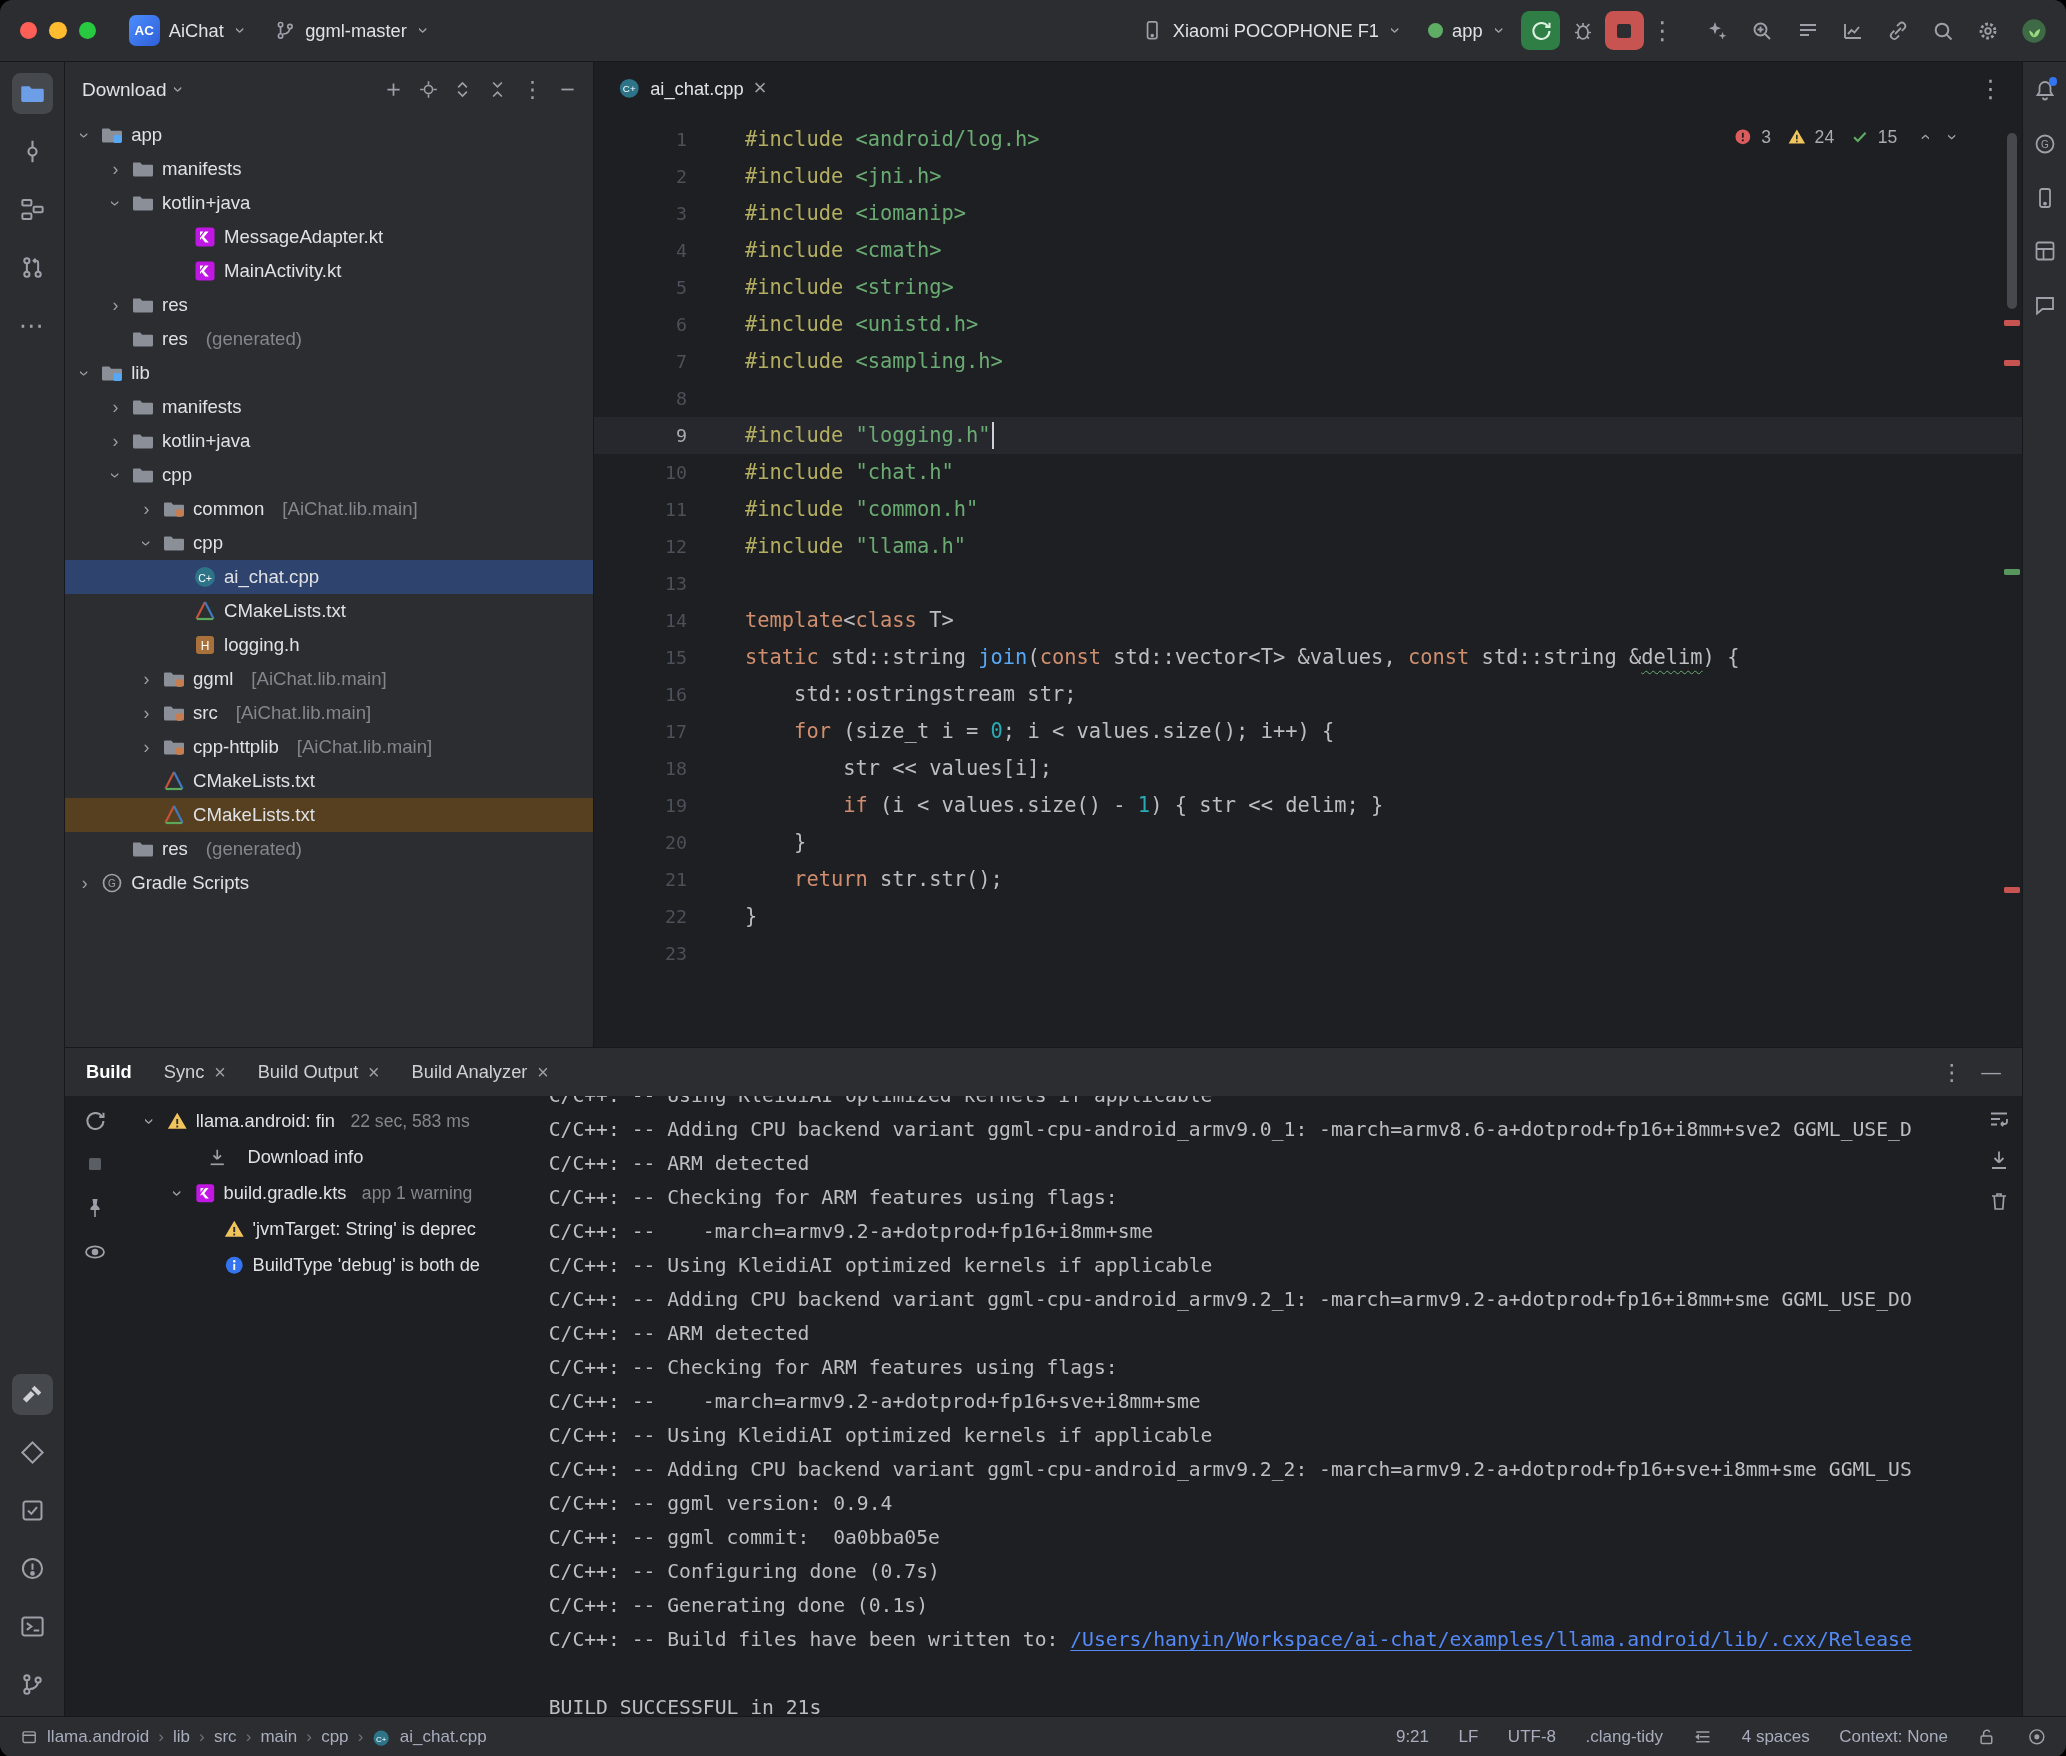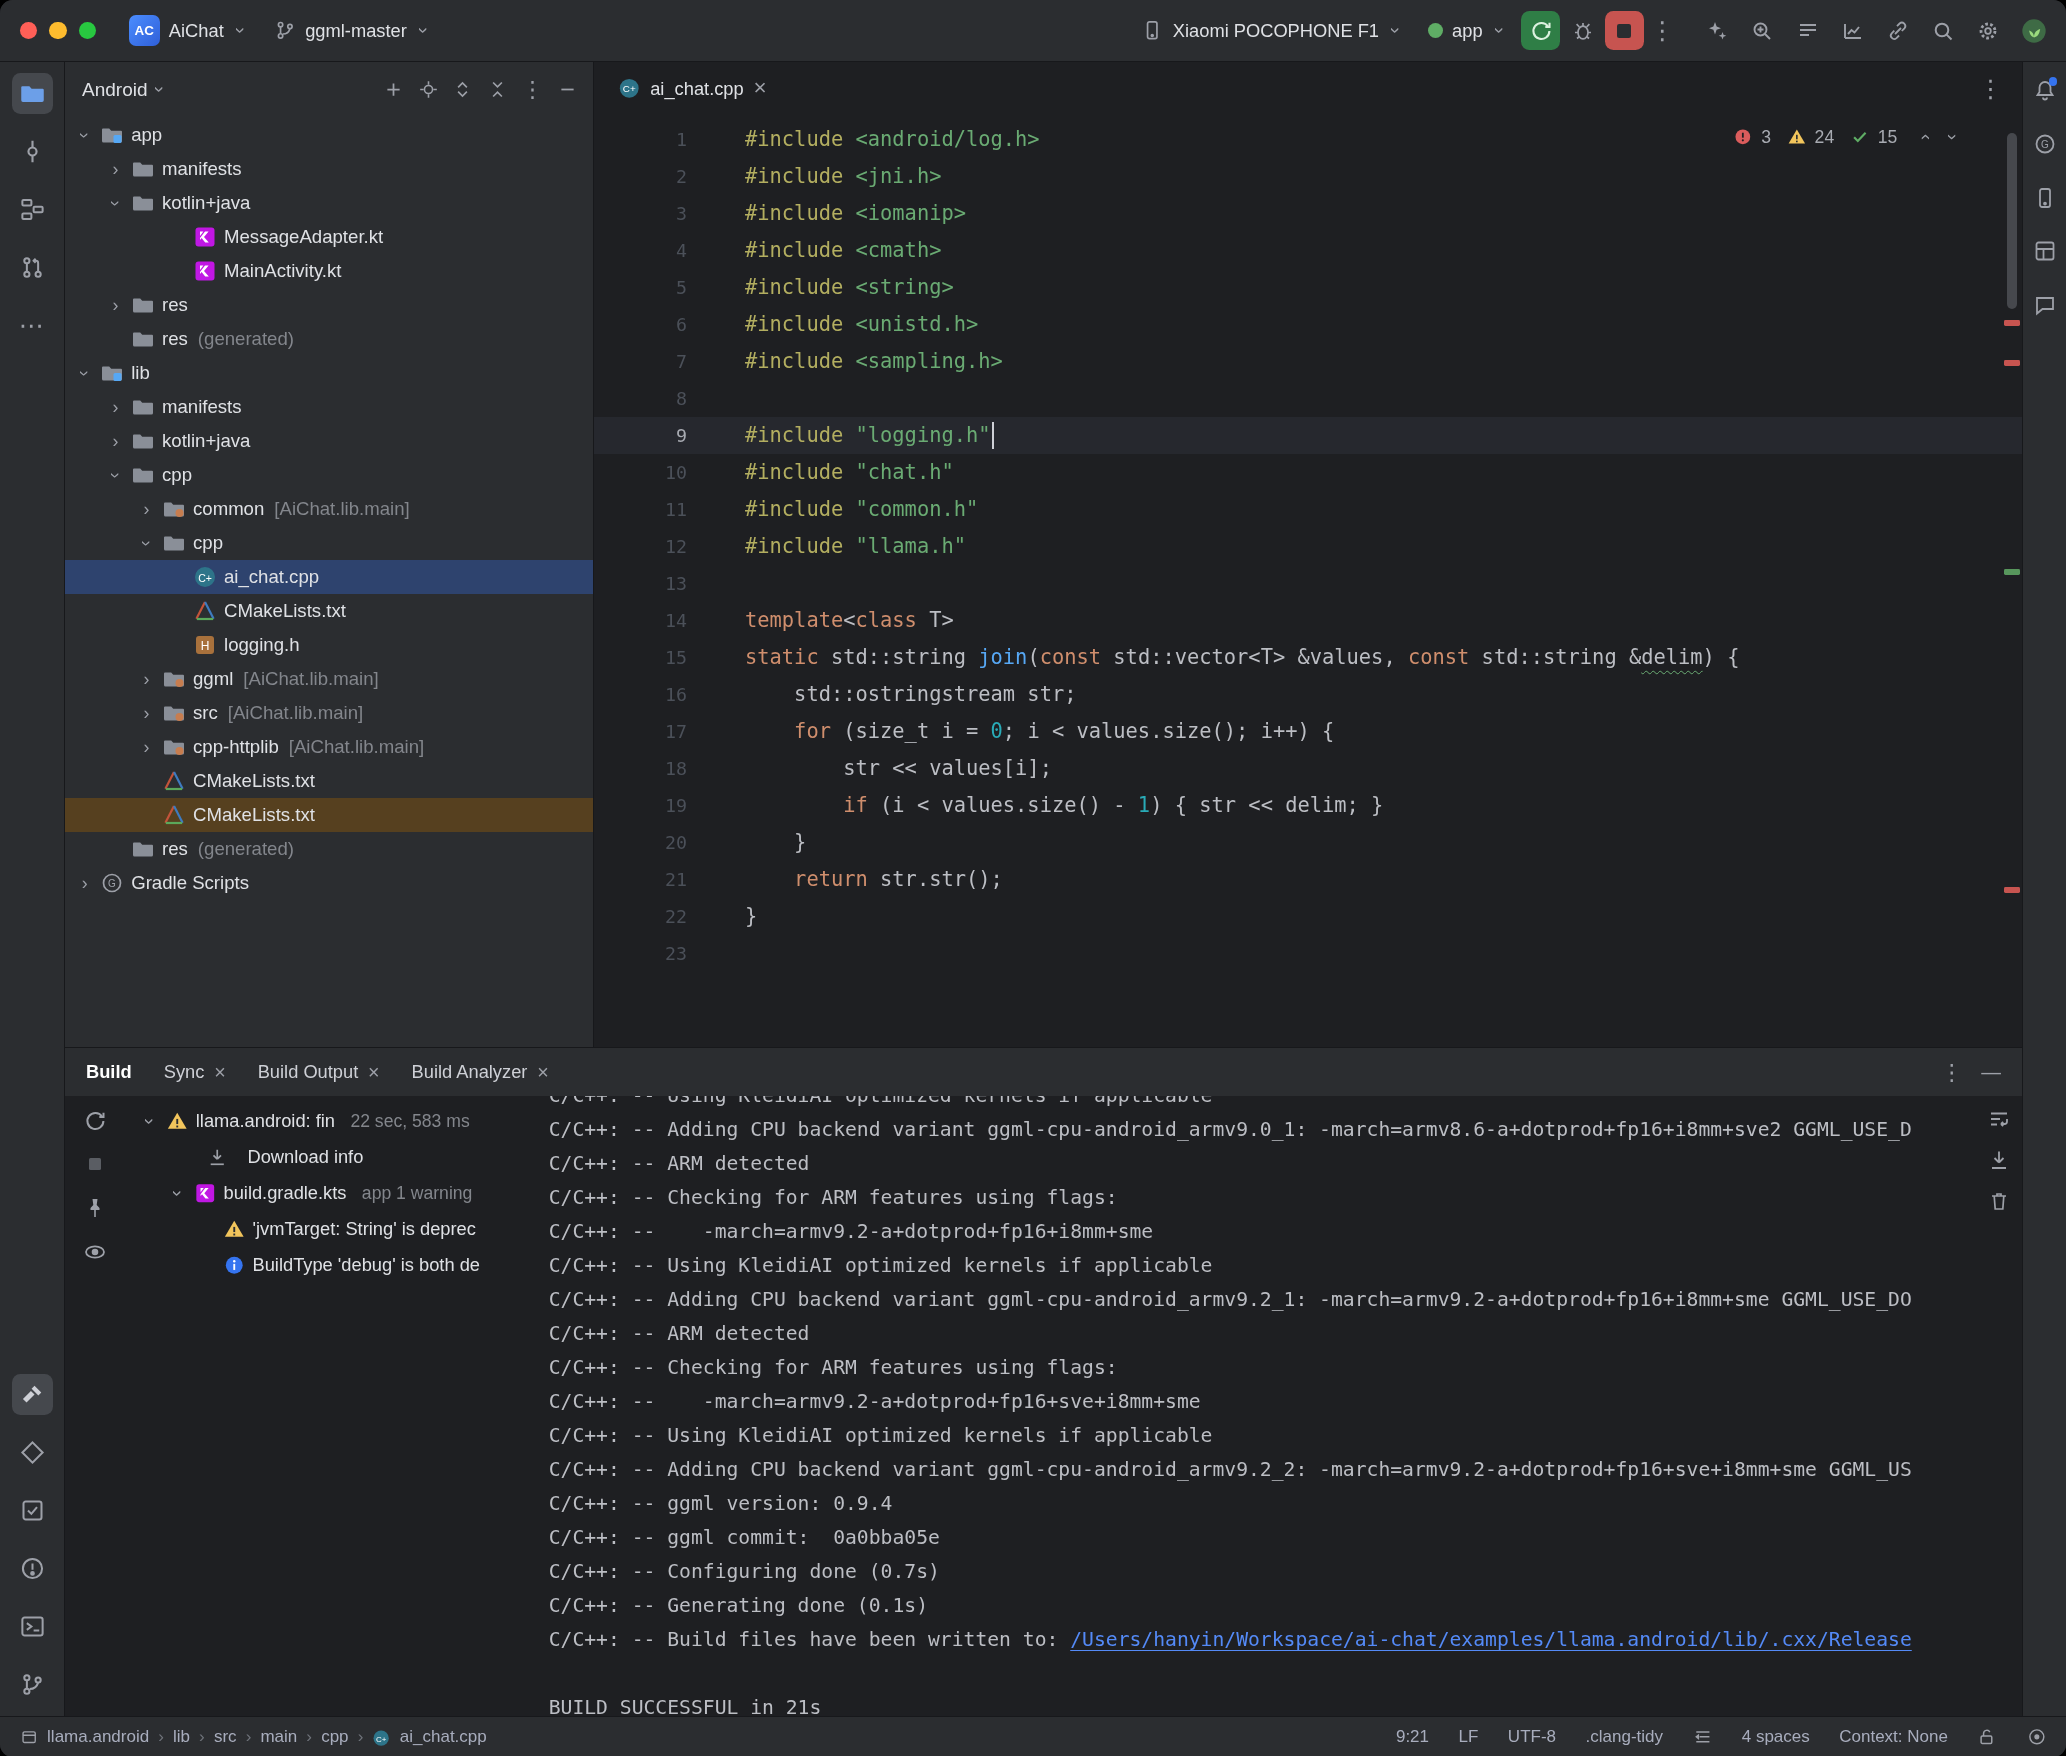--- a/index.html
+++ b/index.html
@@ -49,21 +49,21 @@
 .hdr-icons{margin-left:auto;display:flex;gap:2.8px;align-items:center}
 .hdr-btn{width:32px;height:32px;display:flex;align-items:center;justify-content:center;border-radius:7px;color:#9DA0A8}
 .hdr-btn .icon{width:21px;height:21px}
 .hdr-btn.text{font-size:22.5px}
 .tree{flex:1;overflow:hidden;padding-top:1.4px}
 .tree-row{height:34px;display:flex;align-items:center;font-size:18.6px;gap:7px;white-space:nowrap}
 .tree-row.selected{background:#2E436E}
 .tree-row.amber{background:#56401F}
 .tree-row .icon{width:24px;height:24px}
 .tree-row .chev{font-size:17.6px;color:#9DA0A8}
-.tree-row .suffix{color:#83868C;margin-left:3px}
+.tree-row .suffix{color:#83868C;margin-left:11px}
 
 
 .editor{flex:1;display:flex;flex-direction:column;min-width:0;background:#1E1F22}
 .tabbar{height:53px;display:flex;align-items:center;padding:0 5.6px;flex:none}
 .tab{display:flex;align-items:center;gap:9.8px;padding:0 18.3px;height:100%;font-size:18.3px}
 .tab .icon{width:22.5px;height:22.5px}
 .tab-close{color:#9DA0A8;font-size:22.5px;line-height:1}
 .tabbar-kebab{margin-left:auto;color:#9DA0A8;font-size:24px;padding:0 14px}
 .code-area{flex:1;position:relative;overflow:hidden}
 .code{position:absolute;inset:0;padding-top:5.6px;font-family:"DejaVu Sans Mono",monospace;font-size:20.4px}
@@ -342,21 +342,21 @@
             </svg>
           </span>
         </span>
     </nav>
 
     <div class="center">
       <div class="workspace">
 
         <aside class="project-panel">
           <div class="panel-header">
-            <span>Android</span>
+            <span>Download</span>
             <span class="chev down">›</span>
             <span class="hdr-icons">
               <span class="hdr-btn">
                   <span class="icon">
                     <svg viewBox="0 0 24 24" fill="none" stroke="currentColor" stroke-width="2">
                       <path d="M12 5v14M5 12h14"></path>
                     </svg>
                   </span>
                 </span>
               <span class="hdr-btn">

